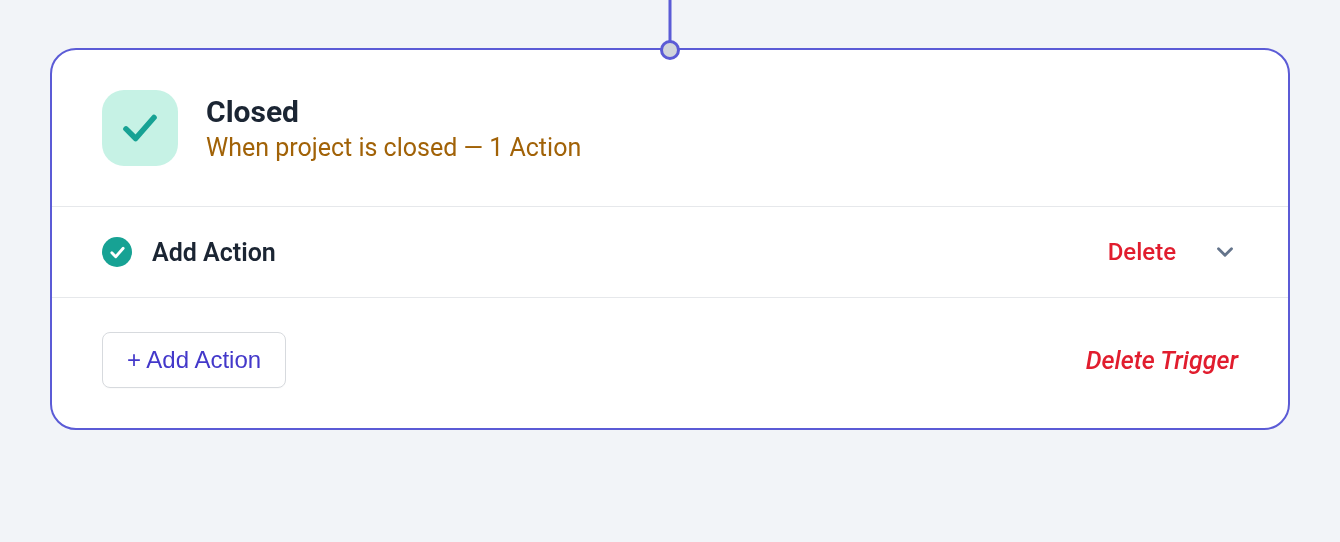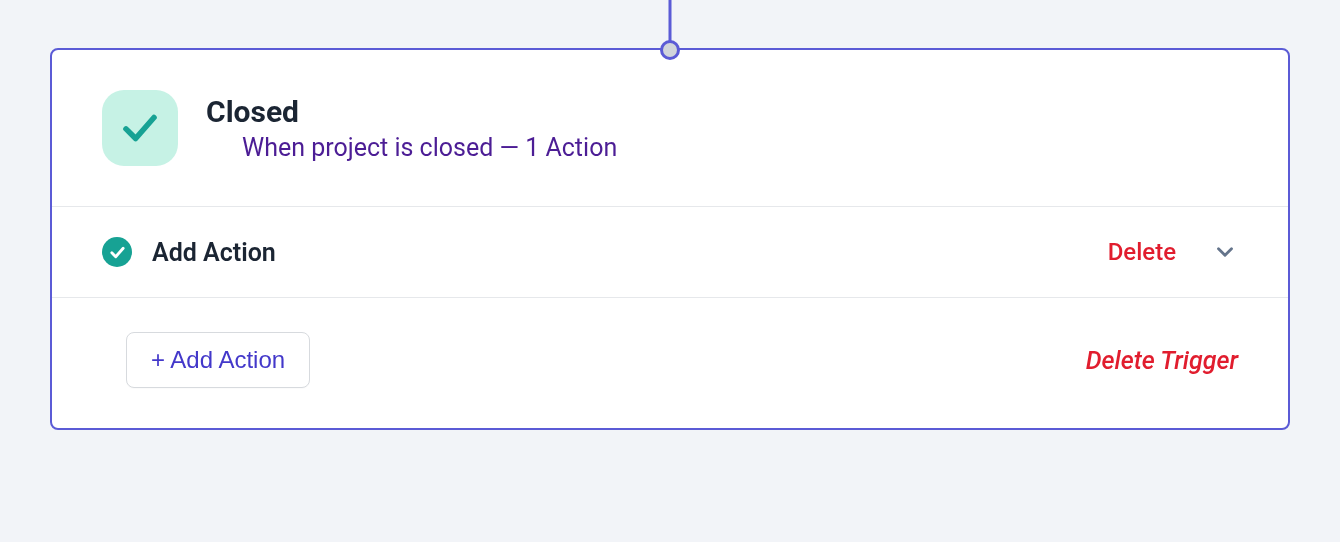--- a/index.html
+++ b/index.html
@@ -35,21 +35,21 @@
     z-index: 3;
   }
 
   .card {
     position: absolute;
     left: 50px;
     right: 50px;
     top: 48px;
     background: #ffffff;
     border: 2px solid #5b5bd6;
-    border-radius: 8px;
+    border-radius: 26px;
     z-index: 2;
   }
 
   
   .card-header {
     display: flex;
     align-items: center;
     padding: 40px 50px 40px 50px;
     border-bottom: 1px solid #e6e8eb;
     gap: 28px;
@@ -66,22 +66,21 @@
   }
   .header-text { display: flex; flex-direction: column; gap: 4px; }
   .header-title {
     font-size: 30px;
     font-weight: 700;
     color: #1b2533;
   }
   .header-subtitle {
     font-size: 25px;
     font-weight: 400;
-    color: #4c1d95;
-    margin-left: 36px;
+    color: #a16207;
   }
 
   
   .action-row {
     display: flex;
     align-items: center;
     padding: 30px 50px;
     border-bottom: 1px solid #e6e8eb;
   }
   .action-left {
@@ -134,21 +133,20 @@
     align-items: center;
     padding: 13px 24px;
     border: 1px solid #d7dade;
     border-radius: 8px;
     background: #fff;
     color: #4338ca;
     font-size: 24px;
     font-weight: 500;
     cursor: pointer;
     box-shadow: 0 1px 1px rgba(0,0,0,0.02);
-    margin-left: 24px;
   }
   .delete-trigger {
     margin-left: auto;
     font-size: 25px;
     font-weight: 500;
     color: #e11d2e;
     cursor: pointer;
     font-style: italic;
   }
 </style>

